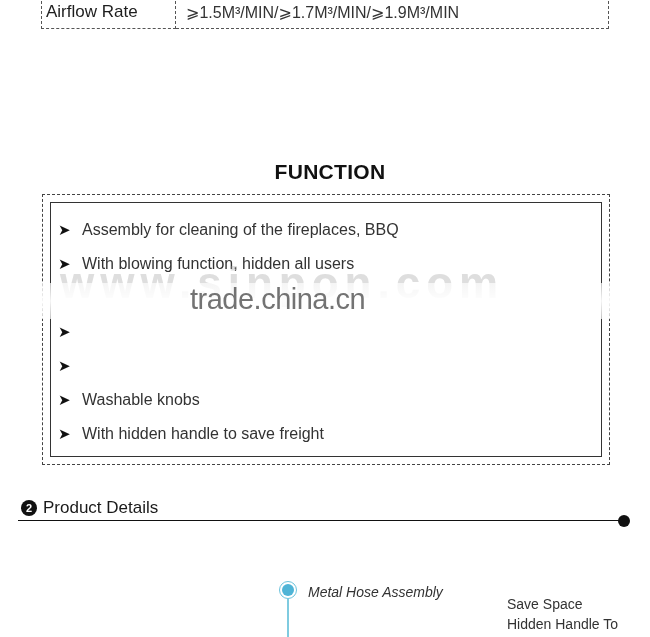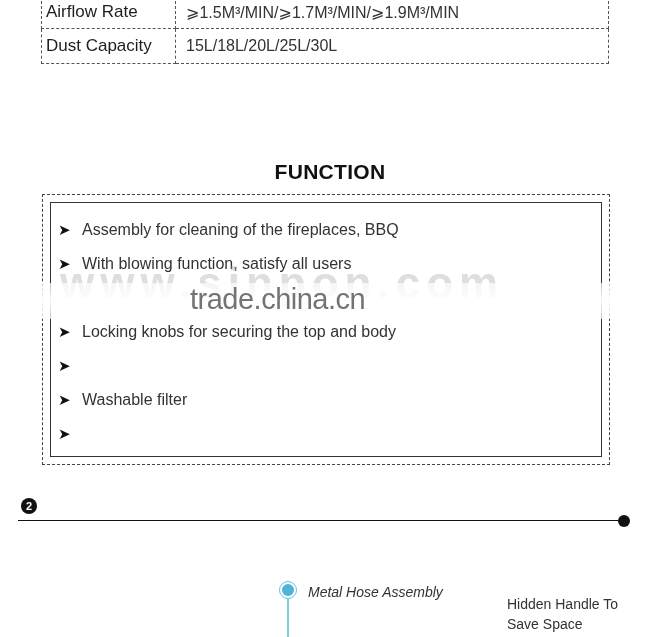--- a/index.html
+++ b/index.html
@@ -86,72 +86,69 @@
 </style>
 </head>
 <body>
 
 <table class="spec-table">
   <tbody>
     <tr>
       <td class="label">Airflow Rate</td>
       <td class="value">⩾1.5M³/MIN/⩾1.7M³/MIN/⩾1.9M³/MIN</td>
     </tr>
-    <tr>
-      <td class="label">Dust Capacity</td>
-      <td class="value">15L/18L/20L/25L/30L</td>
-    </tr>
   </tbody>
 </table>
 
 <div class="section-title">FUNCTION</div>
 
 <div class="outer-box"></div>
 <div class="inner-box"></div>
 
 <ul class="features">
   <li>
       <span class="arrow">➤</span>
       <span>Assembly for cleaning of the fireplaces, BBQ</span>
     </li>
   <li>
       <span class="arrow">➤</span>
-      <span>With blowing function, satisfy all users</span>
+      <span>With blowing function, hidden all users</span>
     </li>
   <li>
       <span class="arrow"></span>
       <span></span>
     </li>
   <li>
       <span class="arrow">➤</span>
-      <span>Locking knobs for securing the top and body</span>
     </li>
   <li>
       <span class="arrow">➤</span>
     </li>
   <li>
       <span class="arrow">➤</span>
-      <span>Washable filter</span>
+      <span>Washable knobs</span>
     </li>
   <li>
       <span class="arrow">➤</span>
+      <span>With hidden handle to save freight</span>
     </li>
 </ul>
 
 <div class="watermark-ghost">www.sinpon.com</div>
 <div class="watermark-band"></div>
 <div class="watermark">trade.china.cn</div>
 
 <div class="details-header">
   <span class="num-badge">2</span>
+  <span>Product Details</span>
 </div>
 <div class="details-line"></div>
 <div class="details-dot"></div>
 
 <div class="callout-marker">
     <div class="core"></div>
   </div>
 <div class="callout-line"></div>
 <div class="callout-label">Metal Hose Assembly</div>
 <div class="callout-label-2">
+  <div>Save Space</div>
   <div>Hidden Handle To</div>
-  <div>Save Space</div>
 </div>
 
 </body></html>

